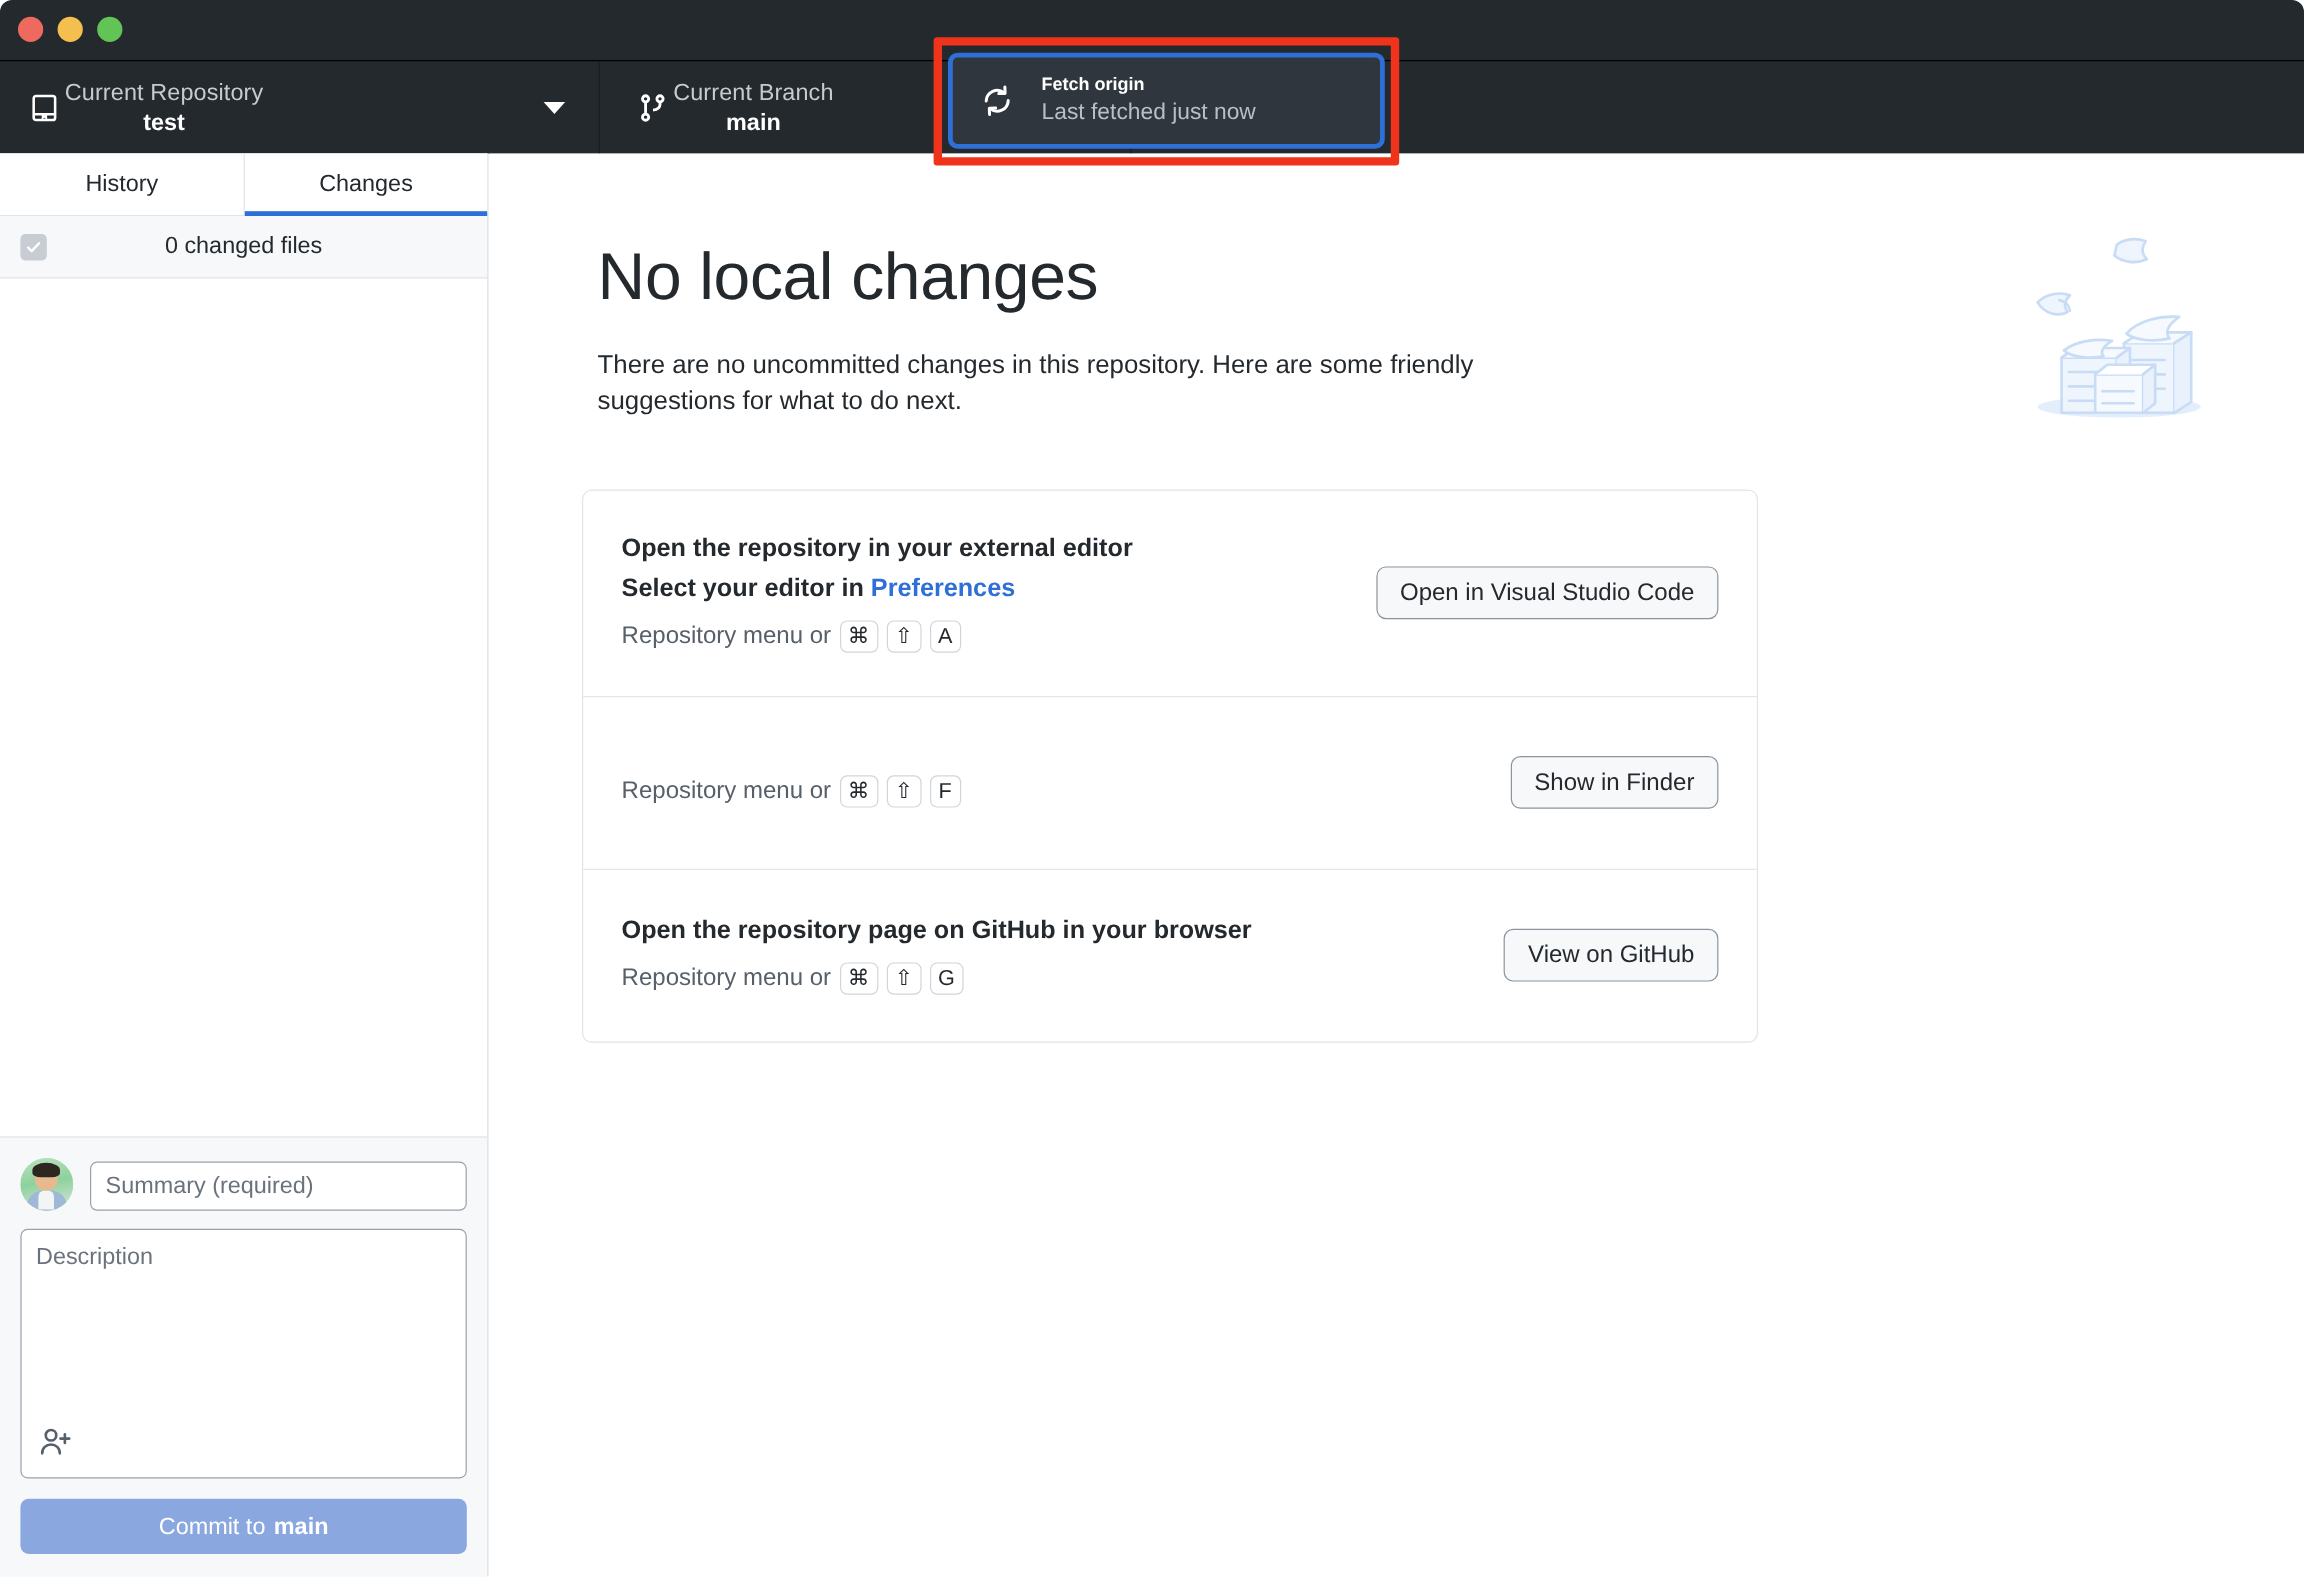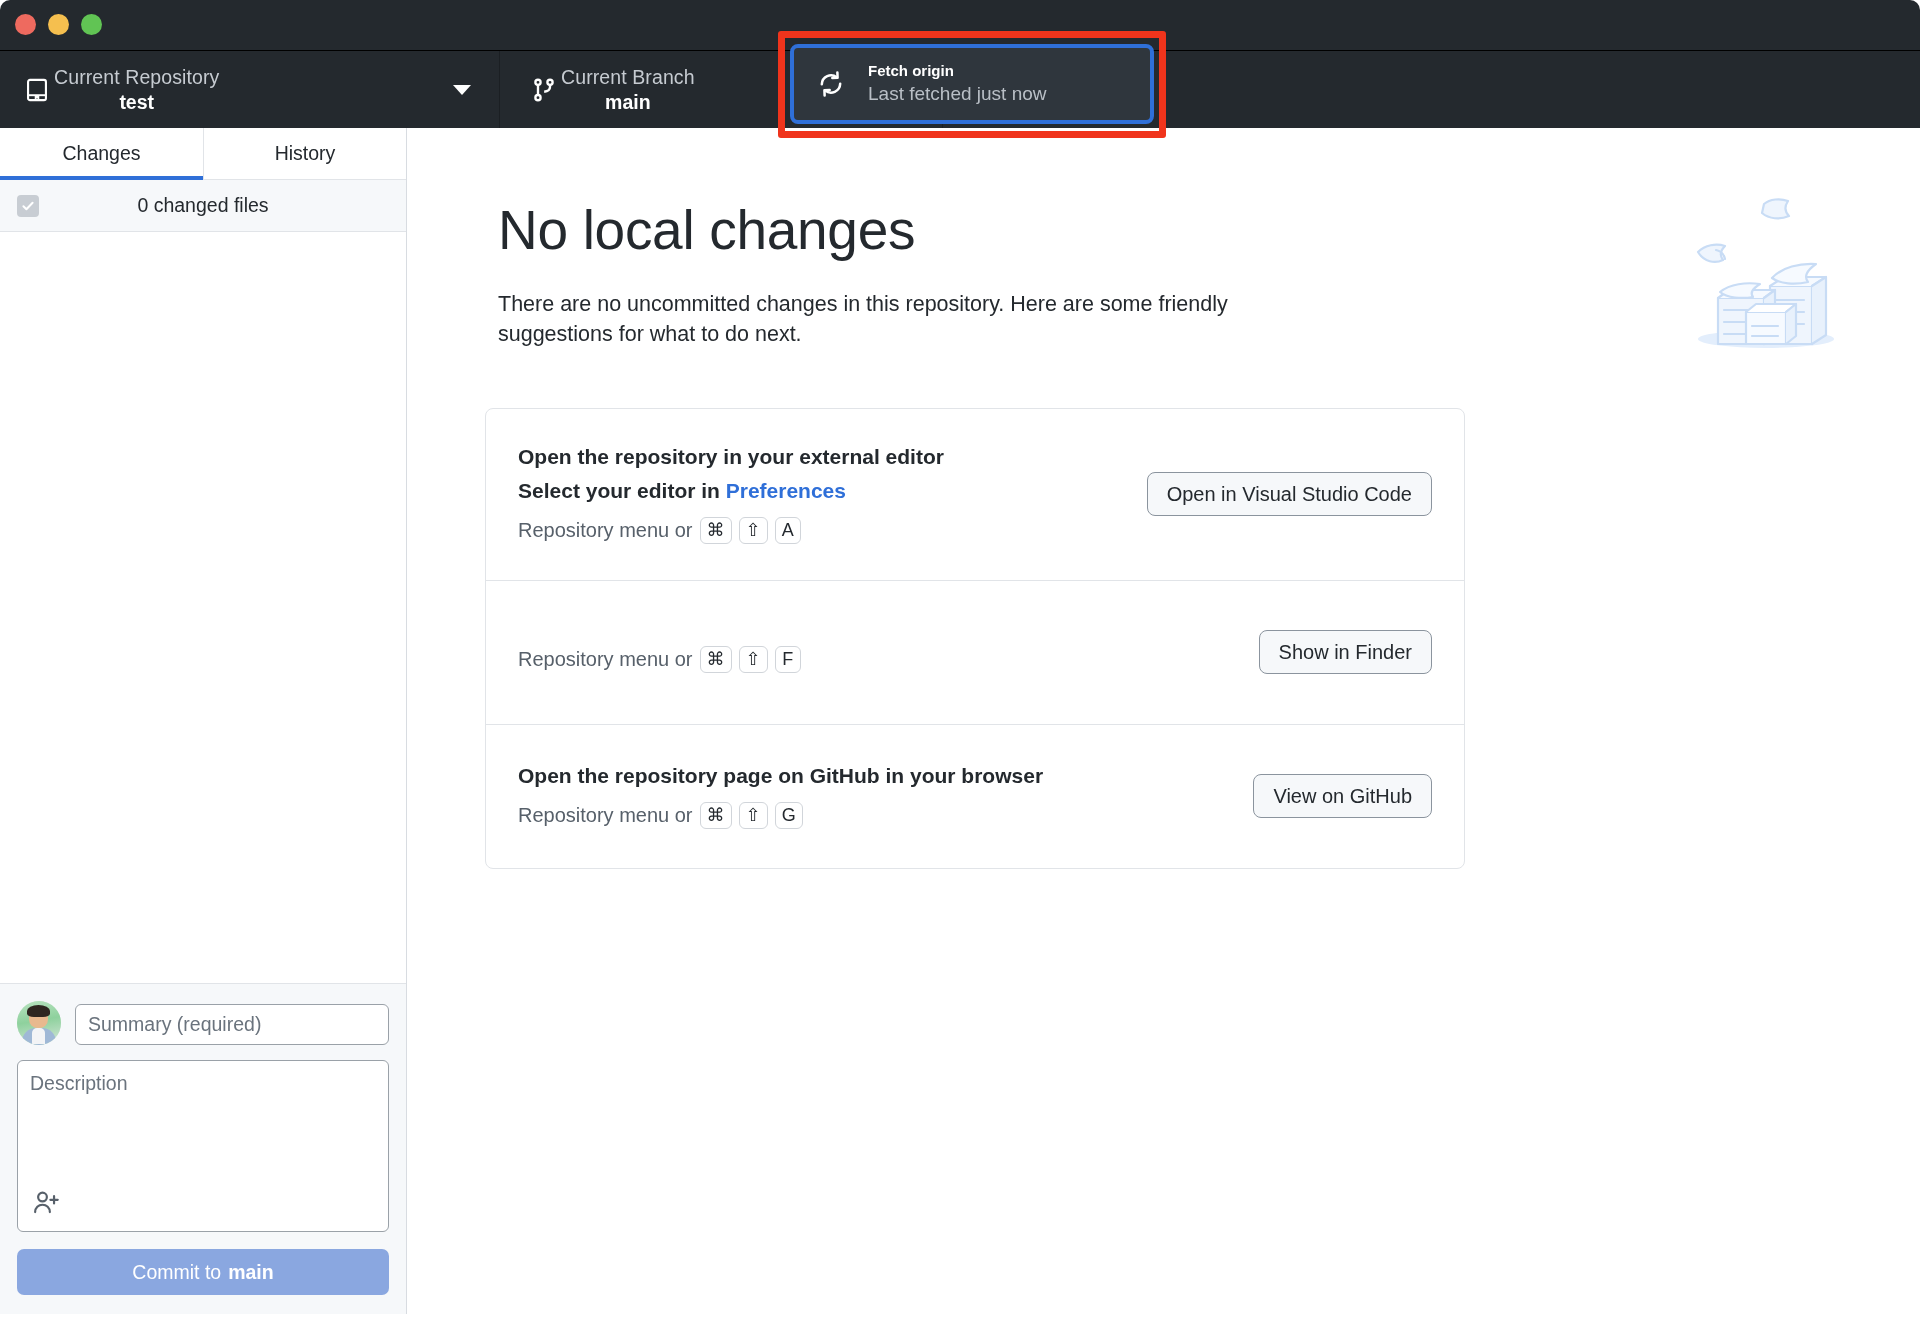--- a/index.html
+++ b/index.html
@@ -172,21 +172,21 @@
     font-family: "Liberation Sans", sans-serif;
     font-size: 19.5px;
     color: #24292e;
     padding: 0 12px;
     outline: none;
   }
   .summary-input::placeholder { color: #6a737d; }
 
   .description-box {
     margin-top: 15px;
-    height: 172px;
+    height: 208px;
     background: #ffffff;
     border: 1px solid #9aa1a8;
     border-radius: 6px;
     position: relative;
     padding: 11px 12px;
   }
   .description-placeholder { font-size: 19.5px; color: #6a737d; }
   .coauthor-icon {
     position: absolute; left: 14px; bottom: 10px;
     color: #57606a;
@@ -342,25 +342,25 @@
     <span class="fetch-text">
       <span class="fetch-title">Fetch origin</span><br>
       <span class="fetch-sub">Last fetched just now</span>
     </span>
   </div>
   <div class="fetch-highlight"></div>
 
   <div class="sidebar">
 
     <div class="tabs">
+      <div class="tab">
+        <span>History</span>
+      </div>
       <div class="tab active">
         <span>Changes</span>
-      </div>
-      <div class="tab">
-        <span>History</span>
       </div>
     </div>
 
     <div class="files-header">
       <span class="checkbox">
         <svg width="16" height="16" viewBox="0 0 16 16" fill="none" stroke="#ffffff" stroke-width="2" stroke-linecap="round" stroke-linejoin="round">
           <path d="M3.4 8.3l3 3 6.2-6.6"></path>
         </svg>
       </span>
       <span class="files-count">0 changed files</span>

